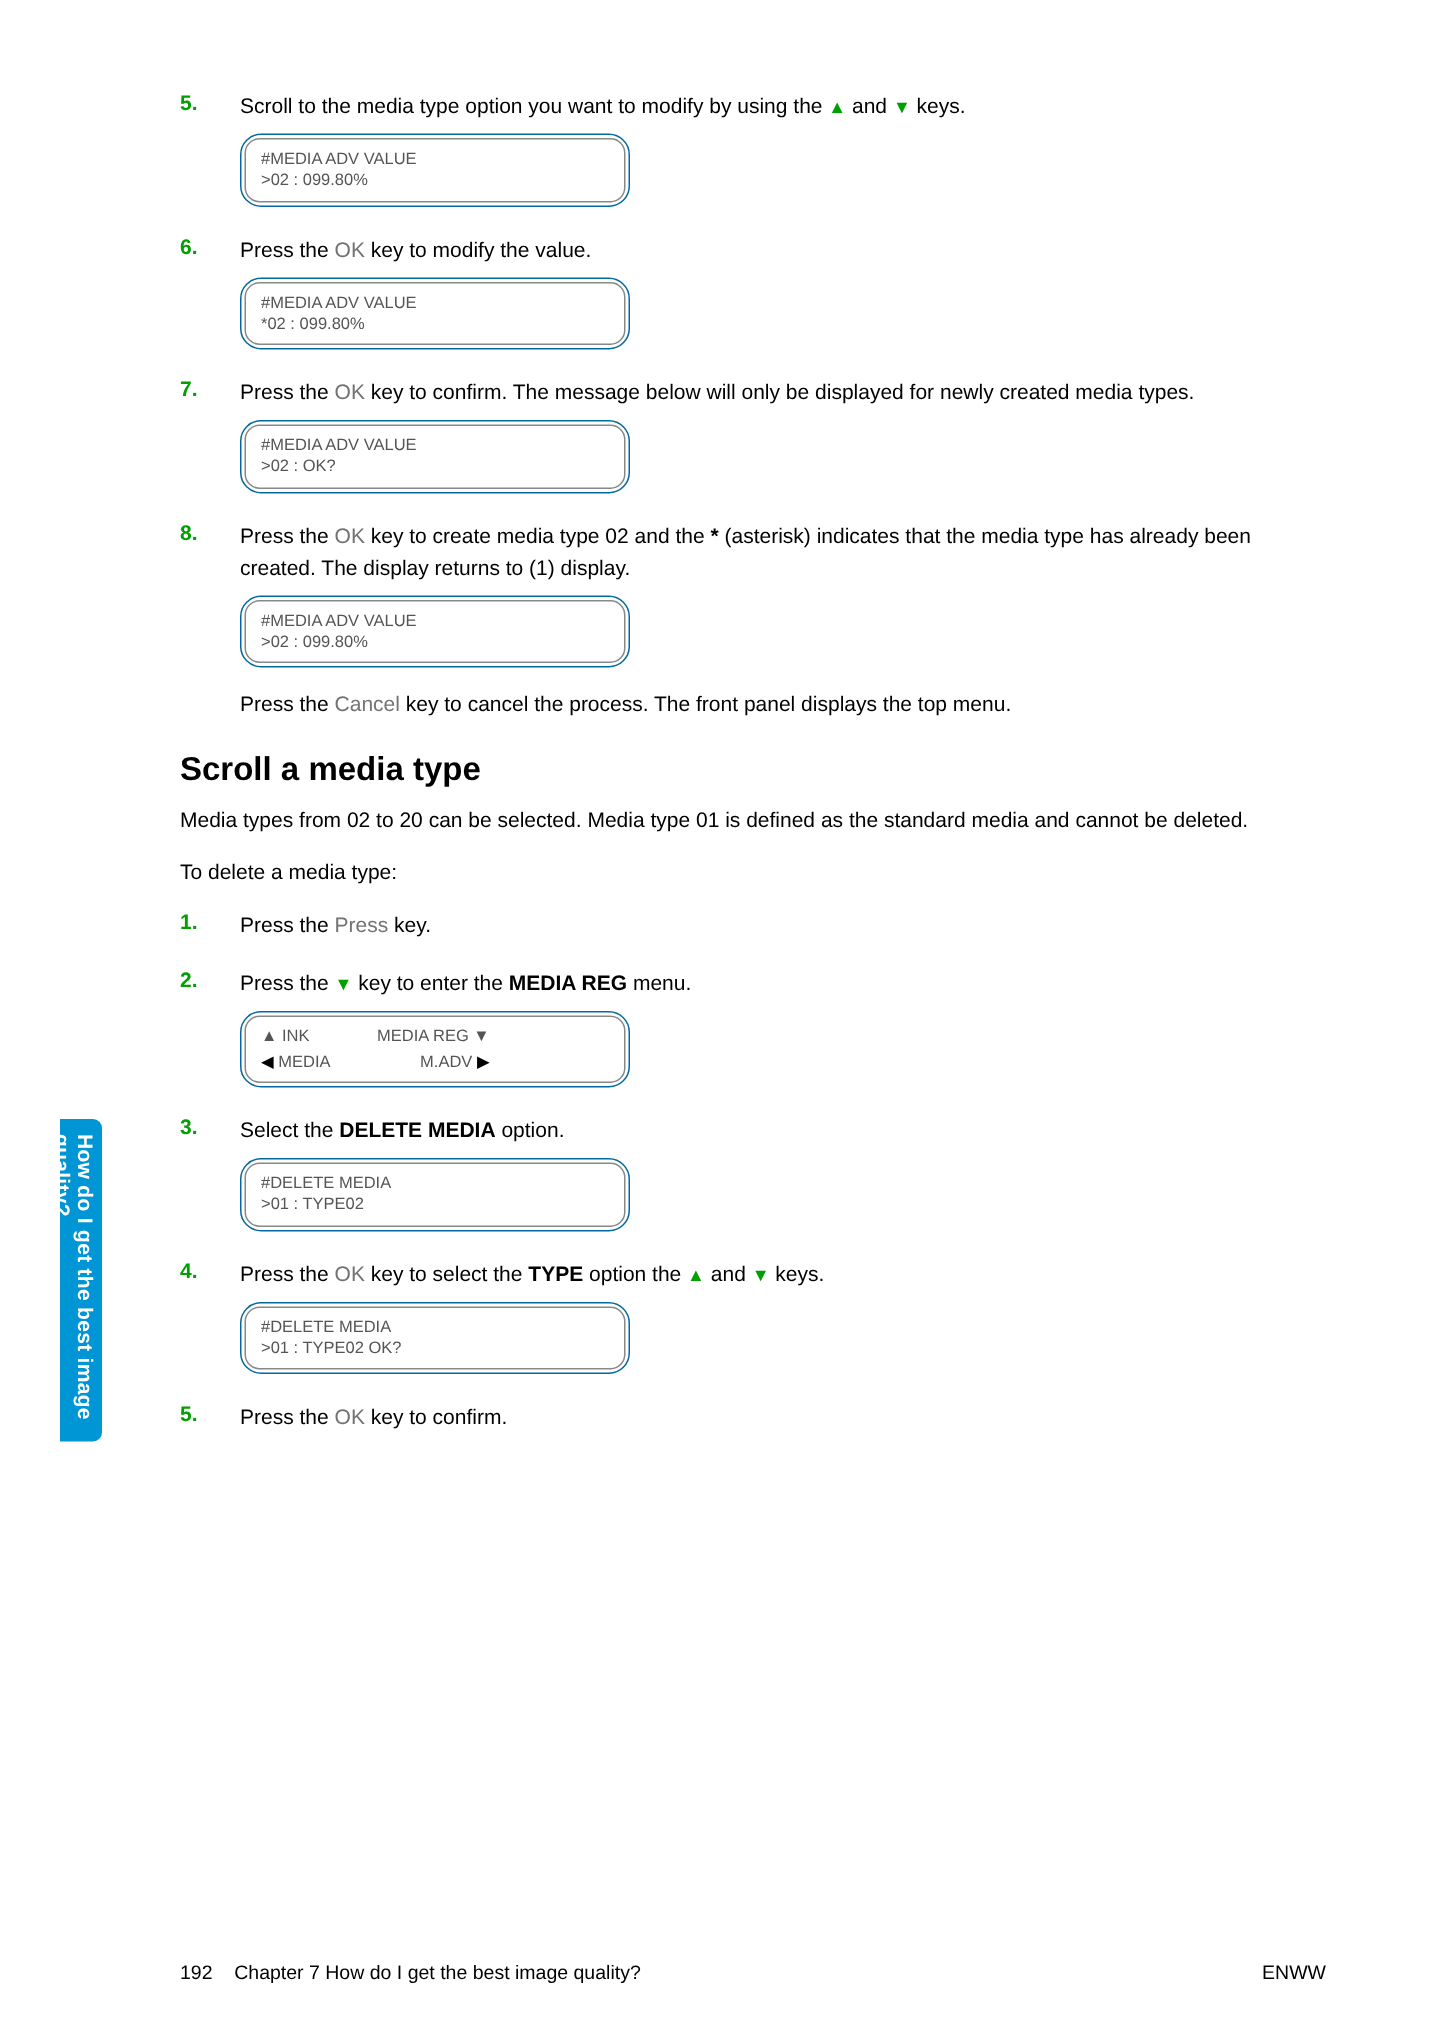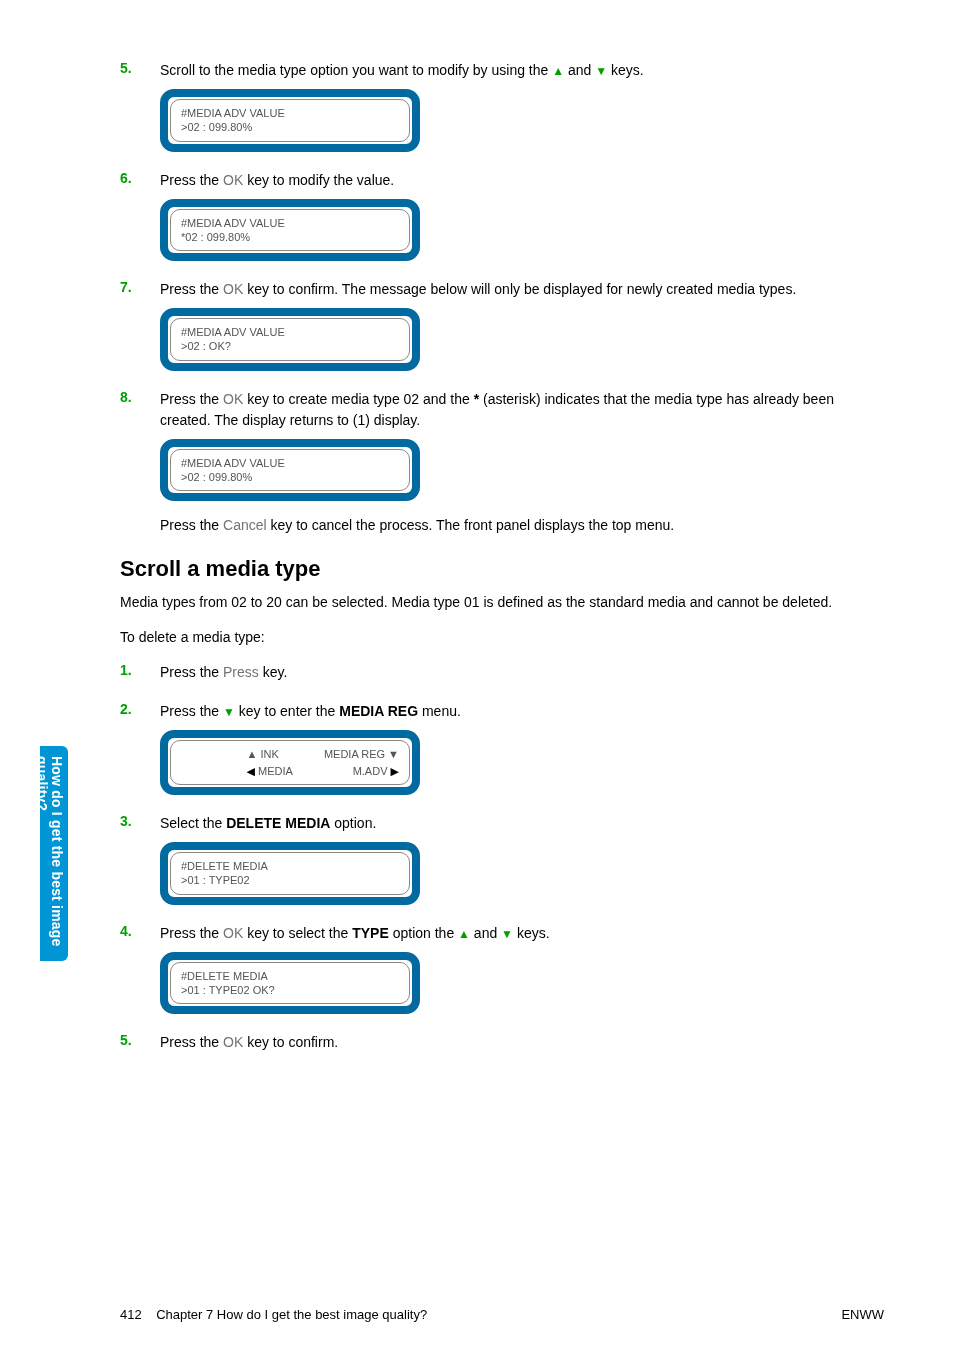--- a/index.html
+++ b/index.html
@@ -9,23 +9,23 @@
   ol.steps > li { margin-bottom: 18px; }
   .step-row { display: flex; align-items: flex-start; gap: 22px; }
   .step-num { color: #00a000; font-weight: bold; min-width: 18px; }
   .step-body { flex: 1; line-height: 1.5; }
   .ok-key { color: #737373; }
   .triangle-up { color: #00a000; font-size: 12px; }
   .triangle-down { color: #00a000; font-size: 12px; }
   .triangle-left { color: #000; font-size: 11px; }
   .triangle-right { color: #000; font-size: 11px; }
   .lcd-wrap { margin-top: 8px; margin-left: 40px; }
-  .lcd { border: 8px solid #0369a1; border-radius: 14px; width: 260px; padding: 2px; background: #fff; }
+  .lcd { border: 1px solid #0369a1; border-radius: 14px; width: 260px; padding: 2px; background: #fff; }
   .lcd-inner { border: 1px solid #888; border-radius: 10px; padding: 6px 10px; font-family: Arial, sans-serif; font-size: 11px; color: #555; line-height: 1.3; }
-  .lcd-split { display: flex; justify-content: flex-end; align-items: center; }
+  .lcd-split { display: flex; justify-content: flex-start; align-items: center; }
   .lcd-split .col { display: flex; flex-direction: column; gap: 2px; }
   .lcd-split .col.right { text-align: right; align-items: flex-end; margin-left: 31px; }
   .sub-para { margin-top: 14px; margin-left: 40px; line-height: 1.5; }
   h2.section { font-size: 22px; font-weight: bold; margin: 20px 0 10px 0; }
   p.body { line-height: 1.5; margin-bottom: 14px; }
 
   .side-tab { position: absolute; left: 40px; top: 746px; width: 28px; height: 215px; background: #0096d6; color: #fff; writing-mode: vertical-rl; text-align: left; font-weight: bold; font-size: 14px; padding: 10px 4px; border-radius: 0 6px 6px 0; letter-spacing: 0.2px; line-height: 1.1; }
   .side-tab .sub { font-weight: bold; }
 
   .footer { position: absolute; bottom: 30px; left: 120px; right: 70px; display: flex; justify-content: space-between; font-size: 13px; }
@@ -193,16 +193,16 @@
           <span>Press the </span><span class="ok-key">OK</span><span> key to confirm.</span>
         </div>
       </div>
     </li>
 
   </ol>
 </div>
 
 <div class="footer">
   <span>
-    <span>412</span>&nbsp;&nbsp;&nbsp;&nbsp;<span>Chapter 7   How do I get the best image quality?</span>
+    <span>192</span>&nbsp;&nbsp;&nbsp;&nbsp;<span>Chapter 7   How do I get the best image quality?</span>
   </span>
   <span>ENWW</span>
 </div>
 
 </body></html>

